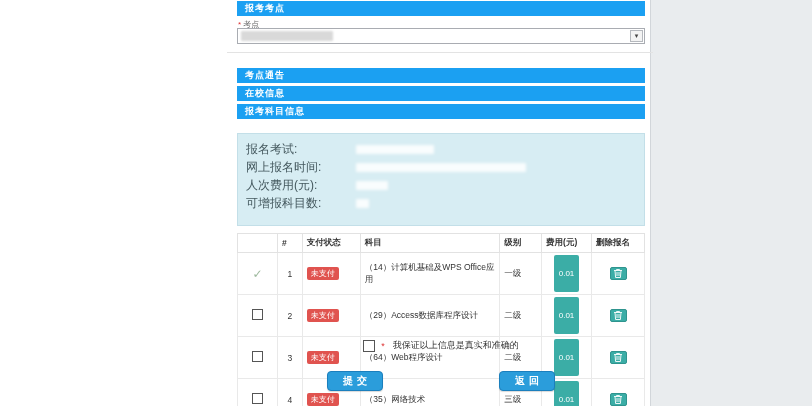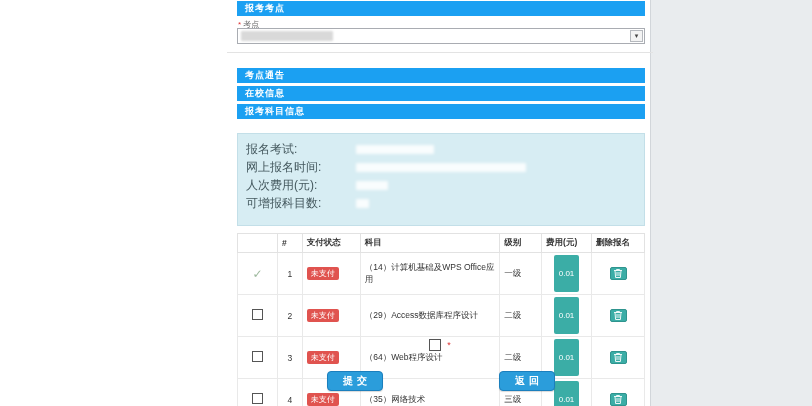--- a/index.html
+++ b/index.html
@@ -172,20 +172,21 @@
                 </svg>
       </span>
     </td>
   </tr>
 </tbody>
     </table>
 
     <div class="agreement">
       <span class="cbx"></span>
       <span class="req">*</span>
+      <span>我保证以上信息是真实和准确的</span>
     </div>
 
     <div class="actions">
       <button class="btn">提交</button>
       <button class="btn">返回</button>
     </div>
   </div>
 </div>
 
 </body></html>

